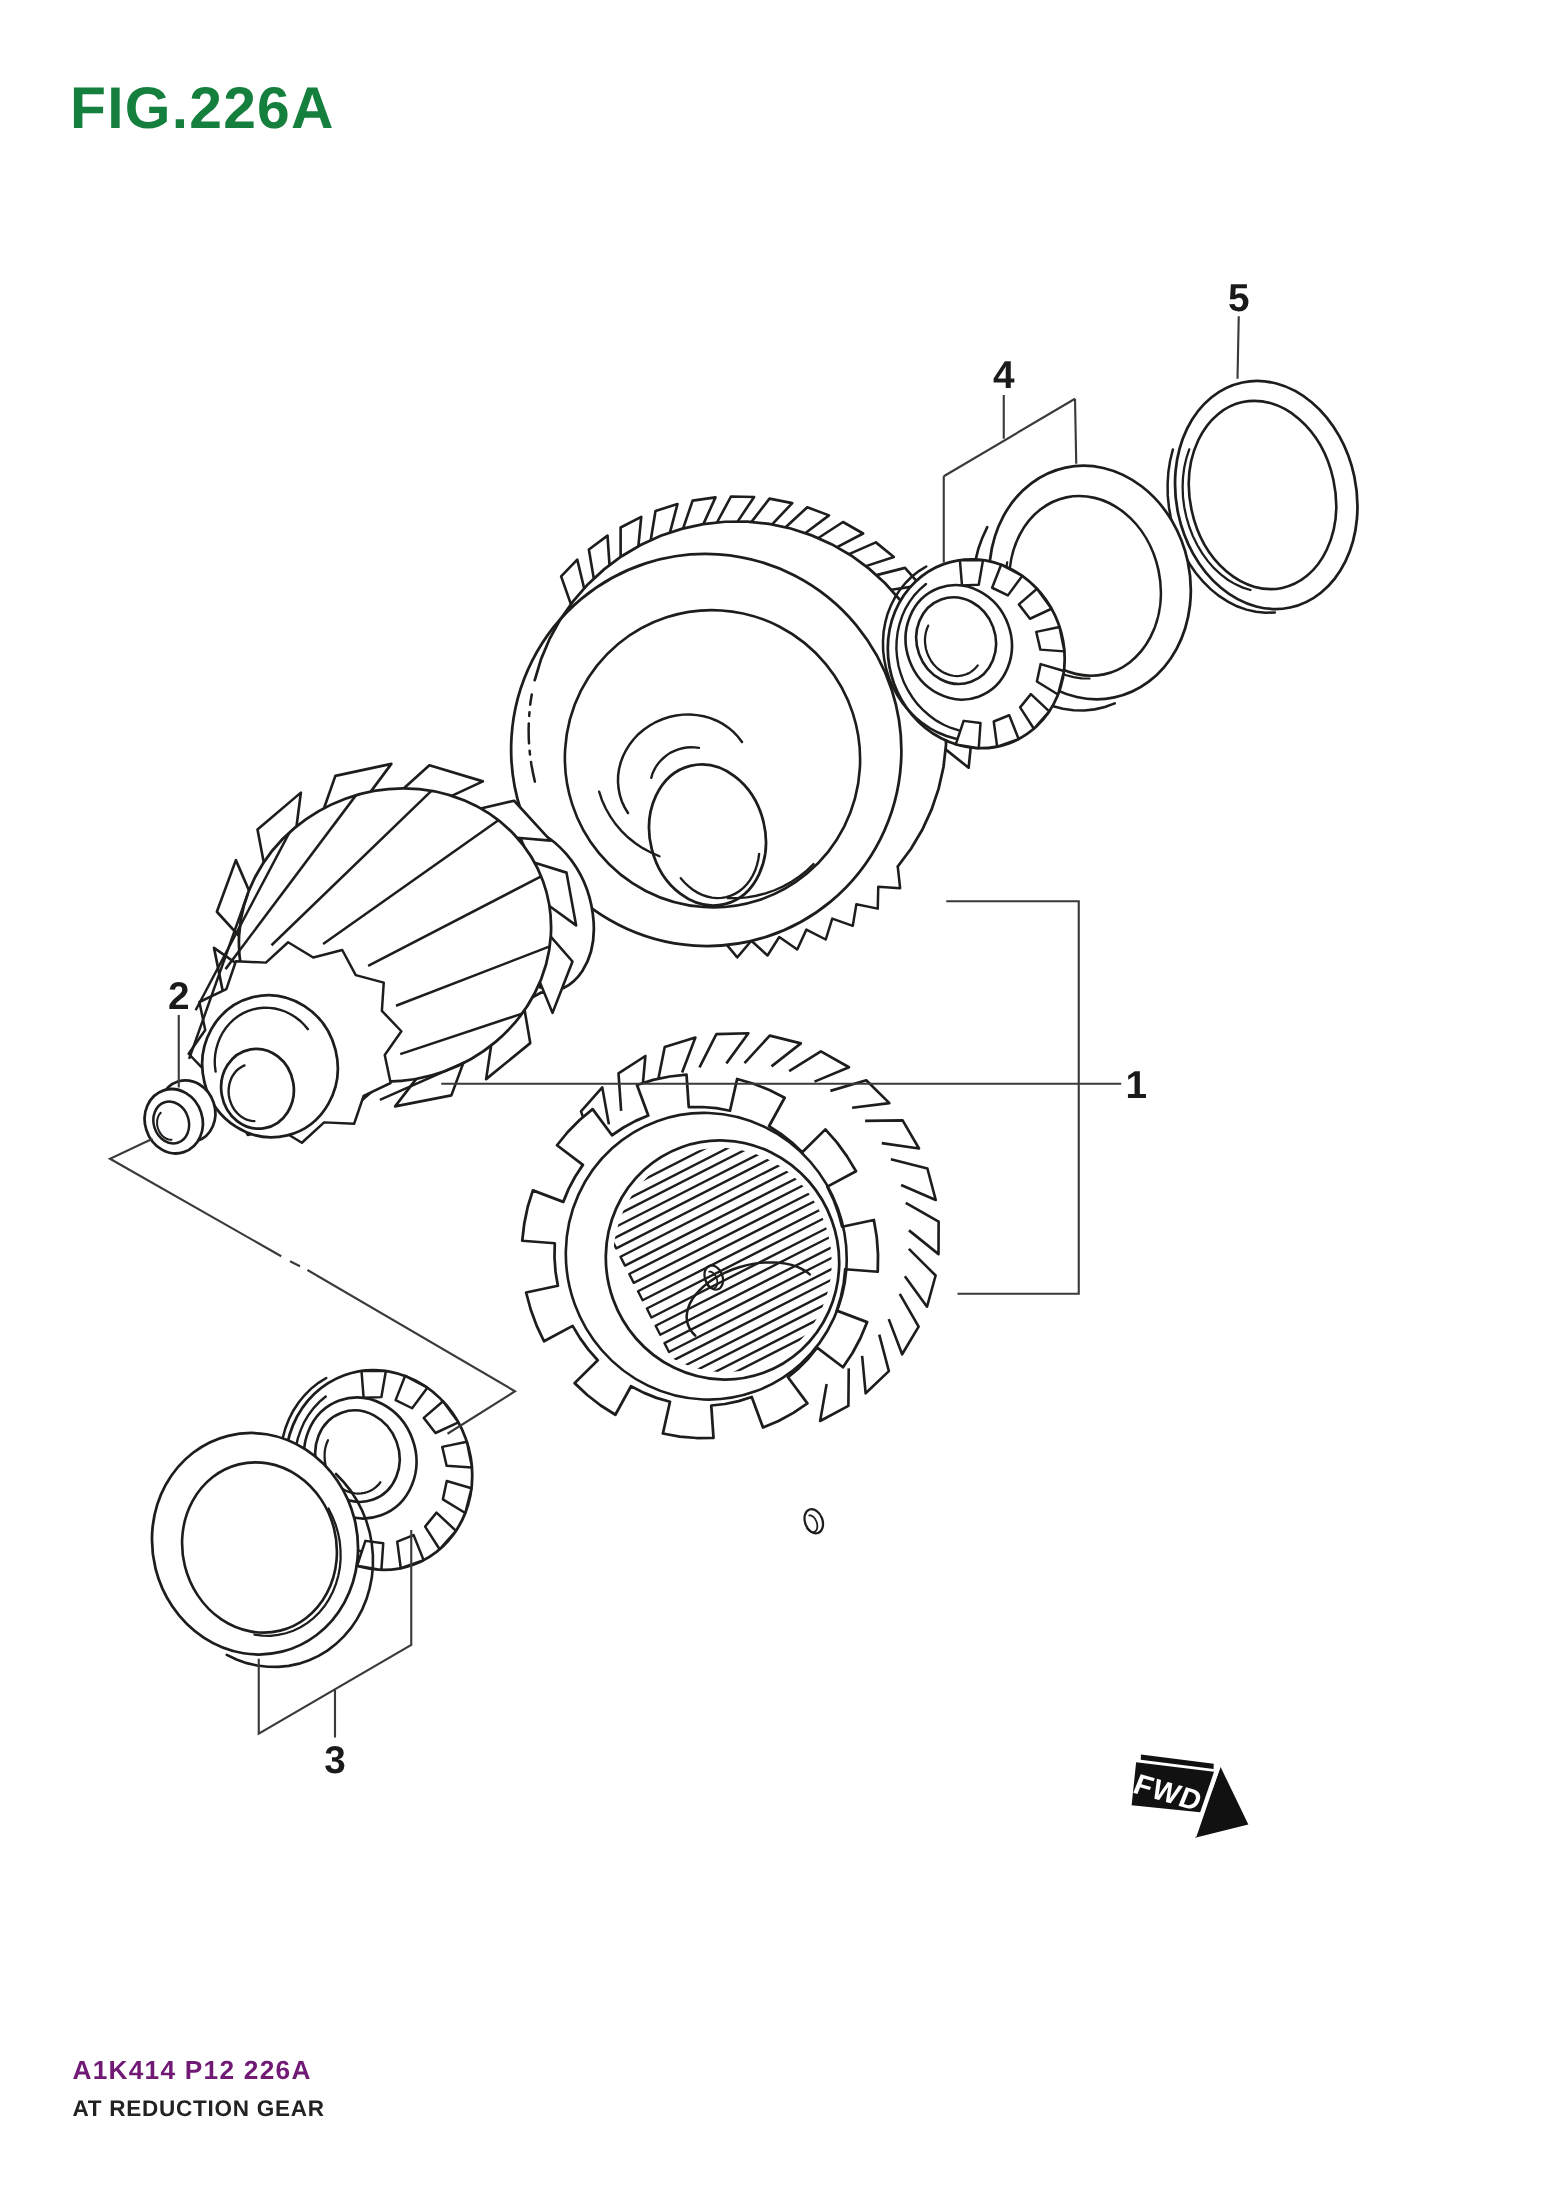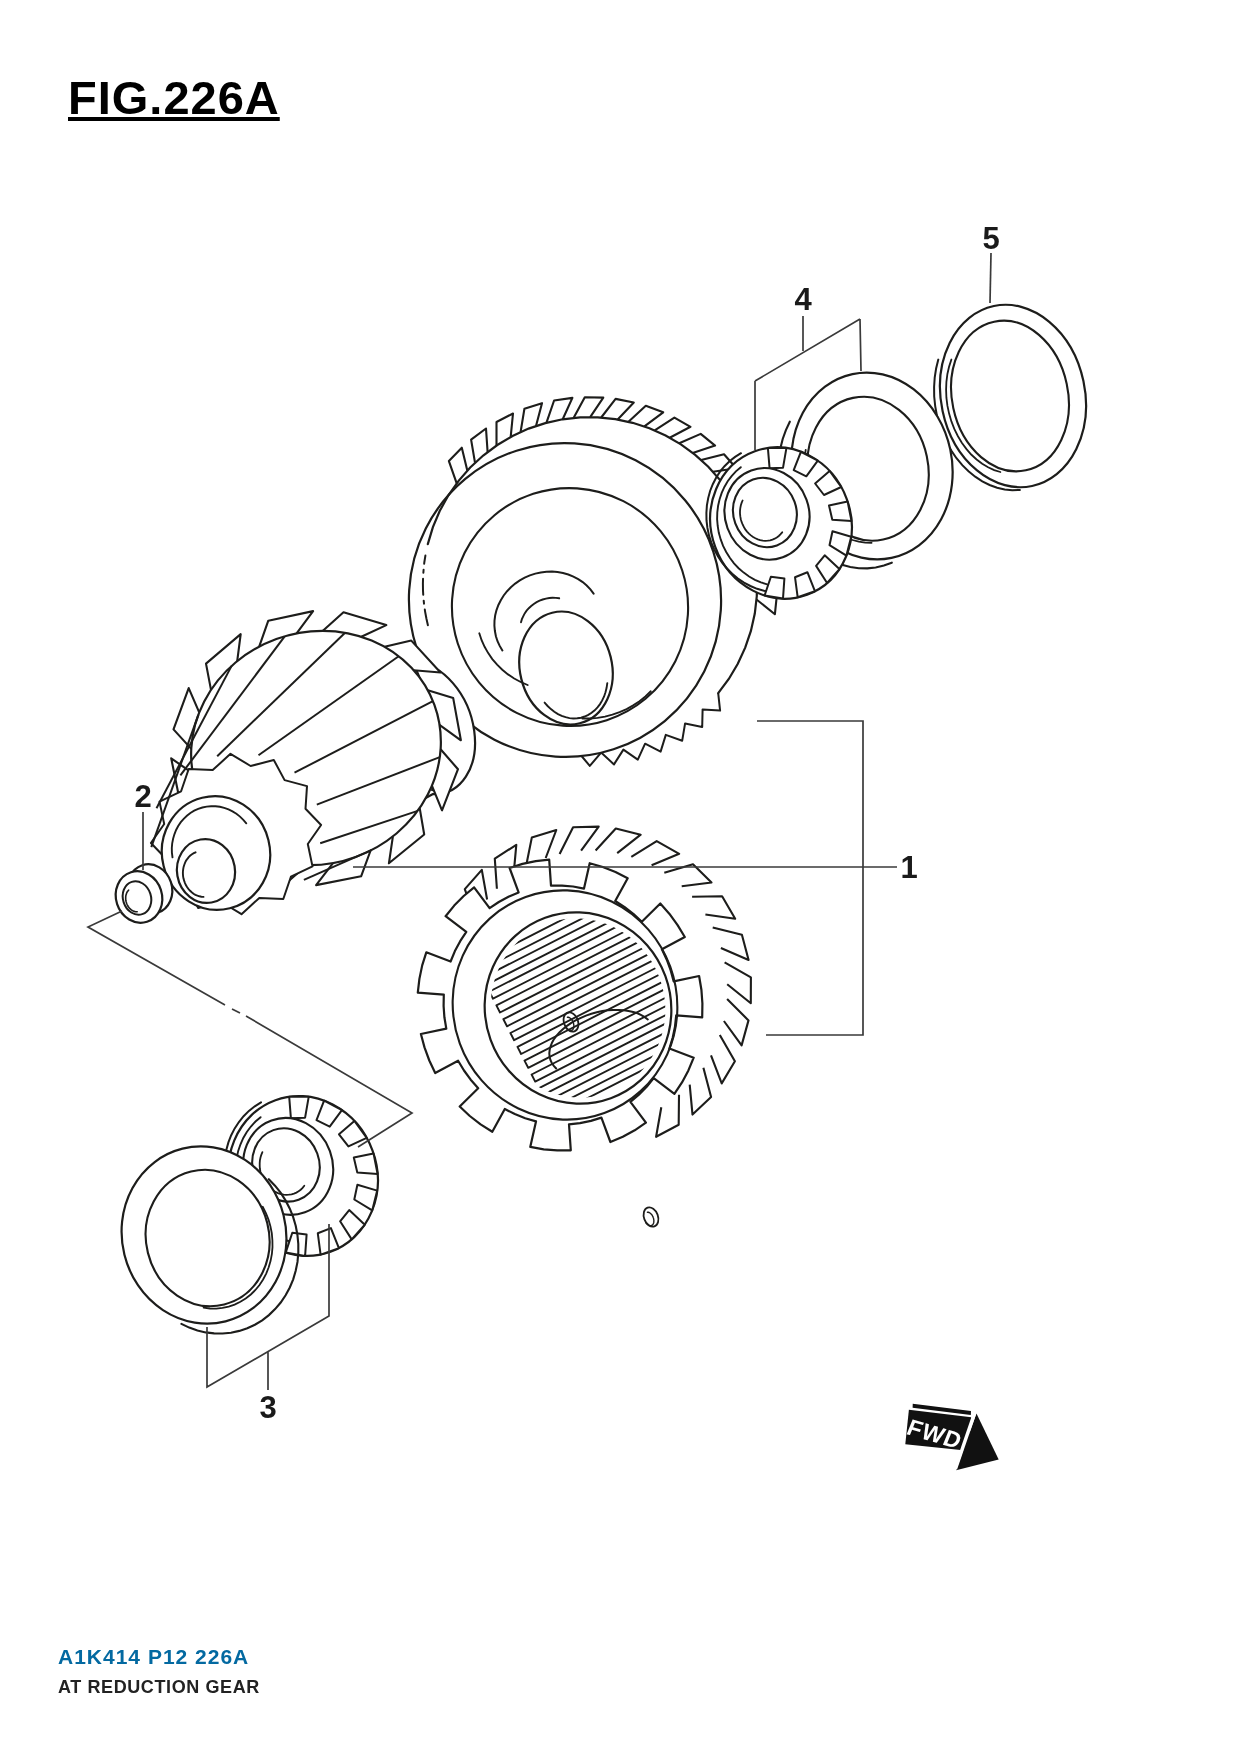--- a/index.html
+++ b/index.html
@@ -1,27 +1,27 @@
 <!DOCTYPE html>
 <html><head>
 <meta charset="utf-8">
 <style>
   html,body{margin:0;padding:0;}
   body{
     width:1240px;height:1754px;position:relative;background:#ffffff;
     font-family:"Liberation Sans", sans-serif;overflow:hidden;
   }
   .page-title{
-    position:absolute;left:56px;top:58px;margin:12px;
-    font-size:47px;font-weight:600;letter-spacing:1px;color:#000000;text-decoration:underline;
+    position:absolute;left:56px;top:58px;margin:0;
+    font-size:47px;font-weight:600;letter-spacing:1px;color:#15803d;
   }
   #dwg{position:absolute;left:0;top:0;}
   .footer-code{
     position:absolute;left:58px;top:1645px;
-    font-size:21px;font-weight:600;letter-spacing:1px;color:#0369a1;
+    font-size:21px;font-weight:600;letter-spacing:1px;color:#701a75;
   }
   .footer-caption{
     position:absolute;left:58px;top:1677px;
     font-size:18px;font-weight:600;letter-spacing:0.6px;color:#222;
   }
   .callout-num{
     font-size:31px;font-weight:600;fill:#1a1a1a;
   }
   .fwd-text{
     font-size:23px;font-weight:700;fill:#ffffff;letter-spacing:1px;

